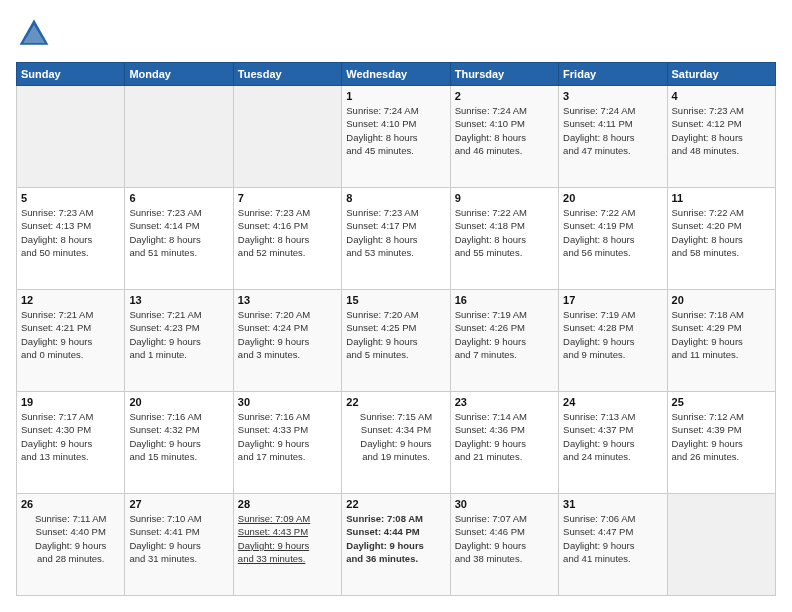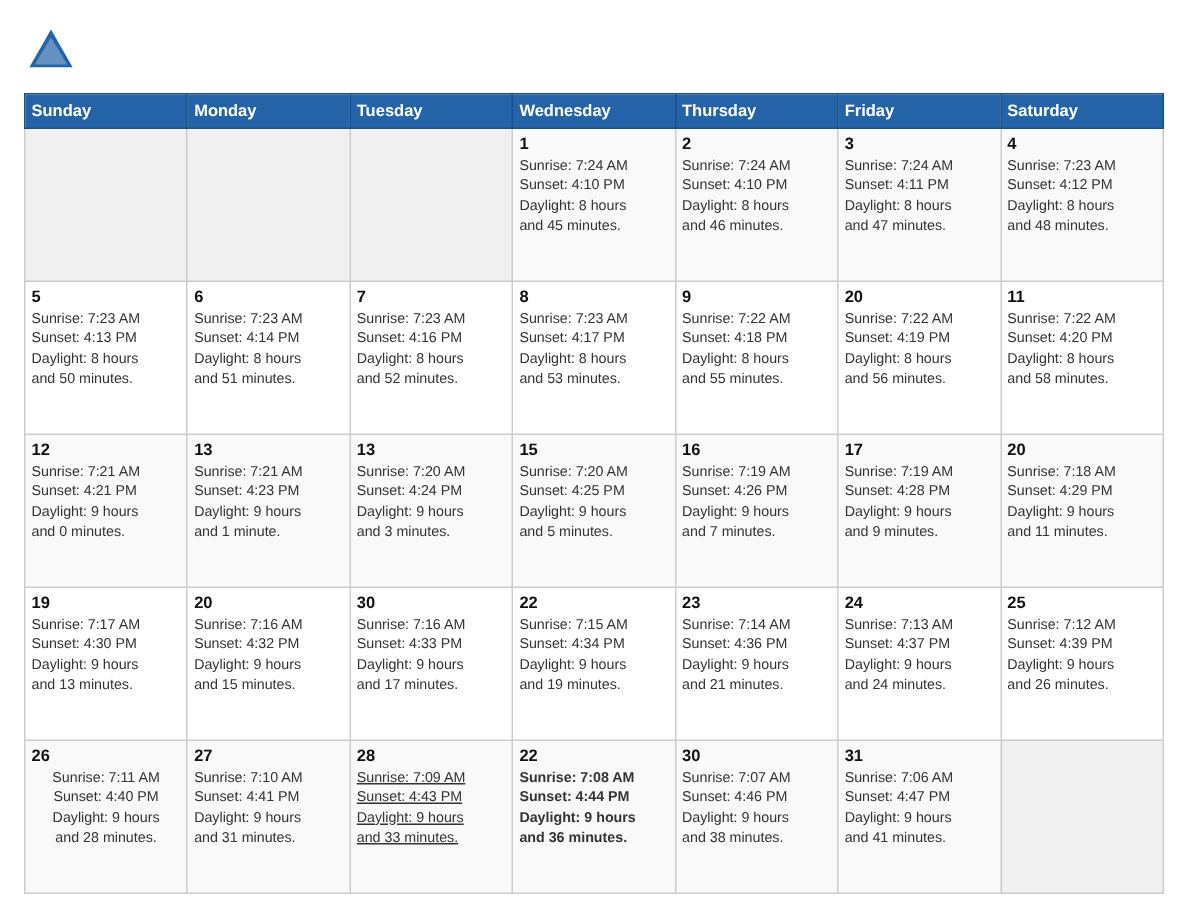--- a/index.html
+++ b/index.html
@@ -286,21 +286,21 @@
           </td>
           <td>
             <div class="day-number">30</div>
             <div class="day-info" style="white-space: pre-line;">Sunrise: 7:16 AM
 Sunset: 4:33 PM
 Daylight: 9 hours
 and 17 minutes.</div>
           </td>
           <td>
             <div class="day-number">22</div>
-            <div class="day-info" style="white-space: pre-line;">Sunrise: 7:15 AM
+            <div class="day-info" style="white-space: pre-line; text-align: center;">Sunrise: 7:15 AM
 Sunset: 4:34 PM
 Daylight: 9 hours
 and 19 minutes.</div>
           </td>
           <td>
             <div class="day-number">23</div>
             <div class="day-info" style="white-space: pre-line;">Sunrise: 7:14 AM
 Sunset: 4:36 PM
 Daylight: 9 hours
 and 21 minutes.</div>

